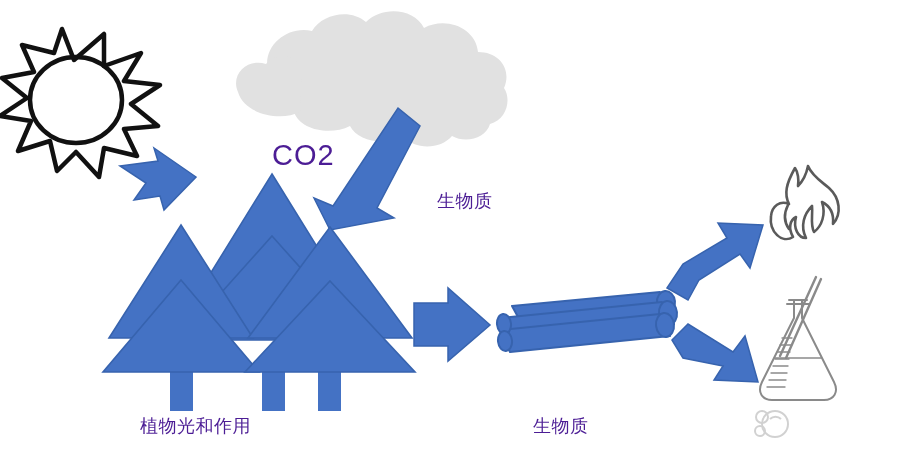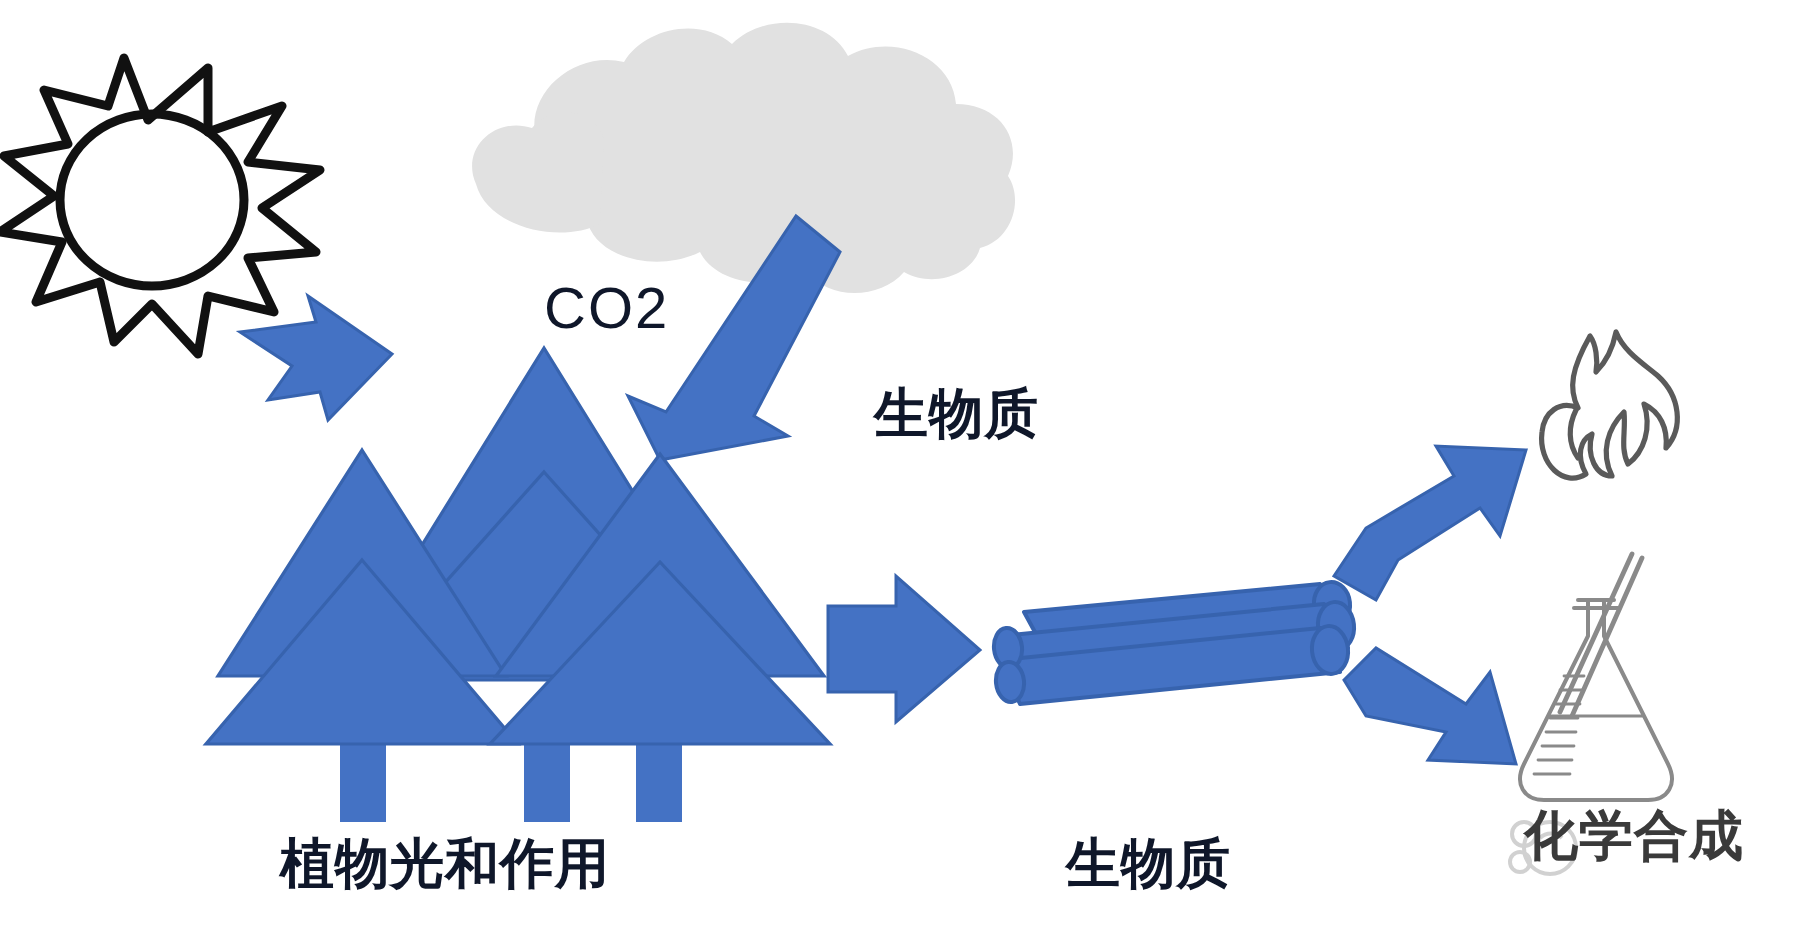--- a/index.html
+++ b/index.html
@@ -20,28 +20,28 @@
   #diagram-svg {
     position: absolute;
     left: 0;
     top: 0;
     width: 907px;
     height: 465px;
     display: block;
   }
   .label {
     position: absolute;
-    color: #0f172a;
+    color: #4c1d95;
     white-space: nowrap;
     font-family: "Liberation Sans", "DejaVu Sans", sans-serif;
     letter-spacing: 0.5px;
   }
   .label-cn {
-    font-size: 27px;
-    font-weight: 700;
+    font-size: 18px;
+    font-weight: 400;
   }
   .label-co2 {
     font-size: 29px;
     font-weight: 400;
     letter-spacing: 1px;
     font-family: "Liberation Sans", "DejaVu Sans", sans-serif;
   }
   #label-co2        { left: 272px; top: 139px; }
   #label-biomass-up { left: 437px; top: 189px; }
   #label-photosyn   { left: 140px; top: 414px; }
@@ -269,15 +269,14 @@
 
   <div class="label label-co2" id="label-co2">CO2</div>
 
   <div class="label label-cn" id="label-biomass-up">生物质</div>
 
   <div class="label label-cn" id="label-photosyn">植物光和作用</div>
 
   <div class="label label-cn" id="label-biomass-bt">生物质</div>
 
 
-  <div class="label label-cn" id="label-chemsyn">化学合成</div>
 
 </div>
 
 </body></html>

